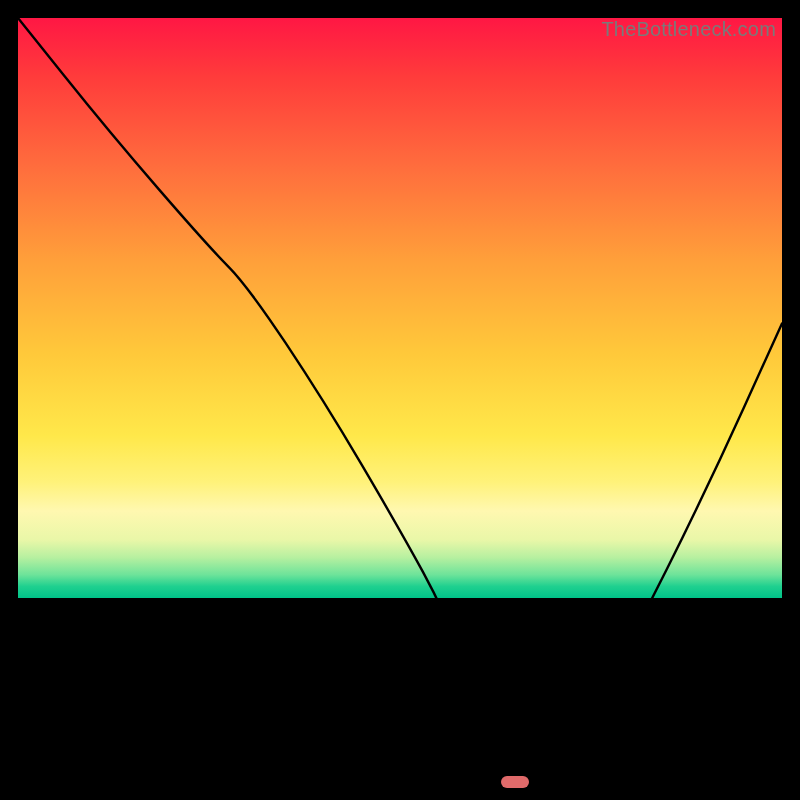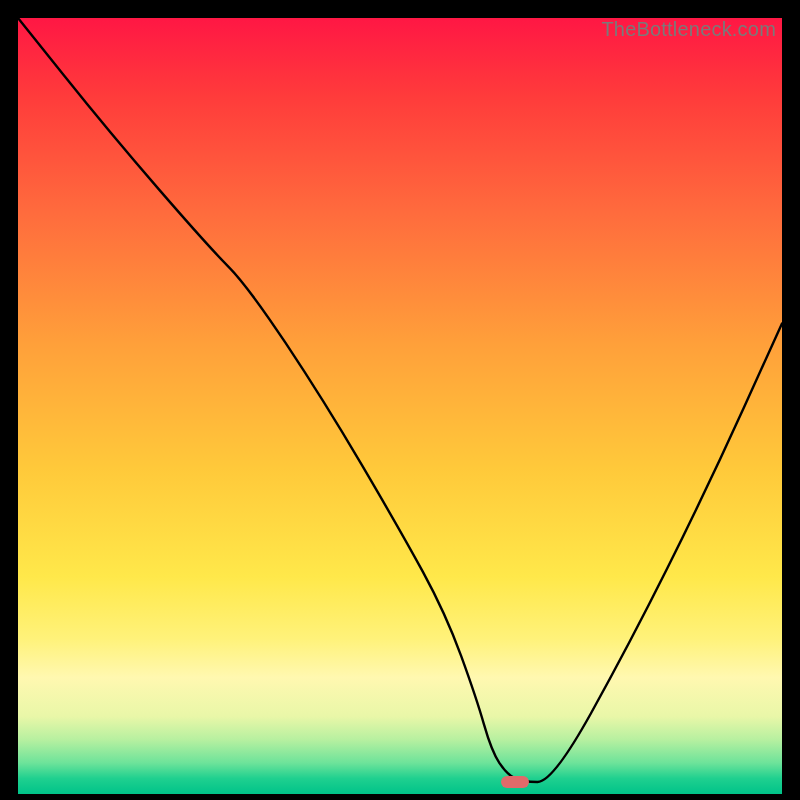--- a/index.html
+++ b/index.html
@@ -15,21 +15,21 @@
     position: relative;
     width: 800px;
     height: 800px;
     background: #000;
   }
   .plot-area {
     position: absolute;
     left: 18px;
     top: 18px;
     width: 764px;
-    height: 776px;
+    height: 580px;
     background: linear-gradient(to bottom,
       #ff1744 0%,
       #ff3b3b 10%,
       #ff6b3d 25%,
       #ffa03a 42%,
       #ffc93a 58%,
       #ffe84a 72%,
       #fff27a 80%,
       #fff8b0 85%,
       #e9f7a8 90%,

